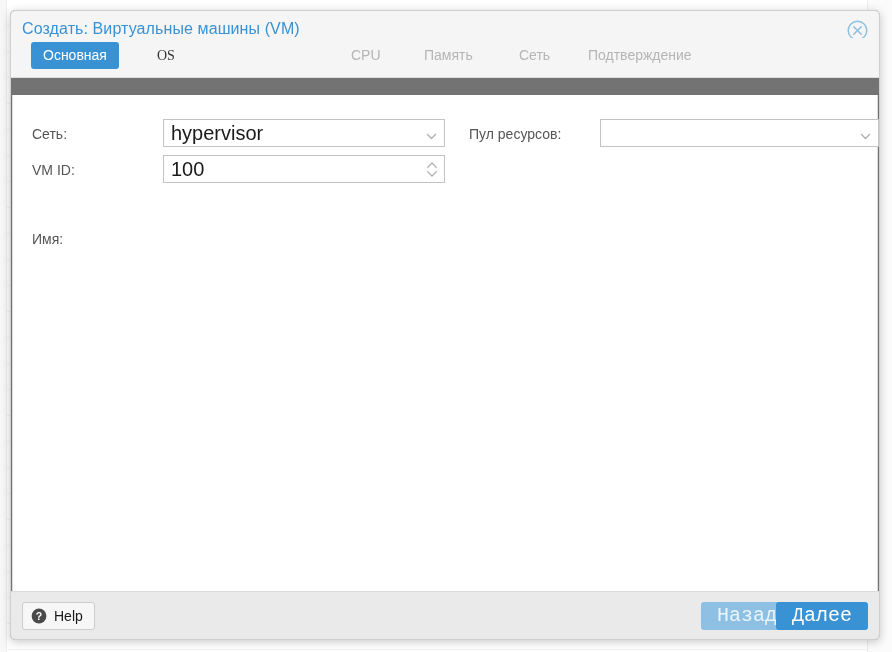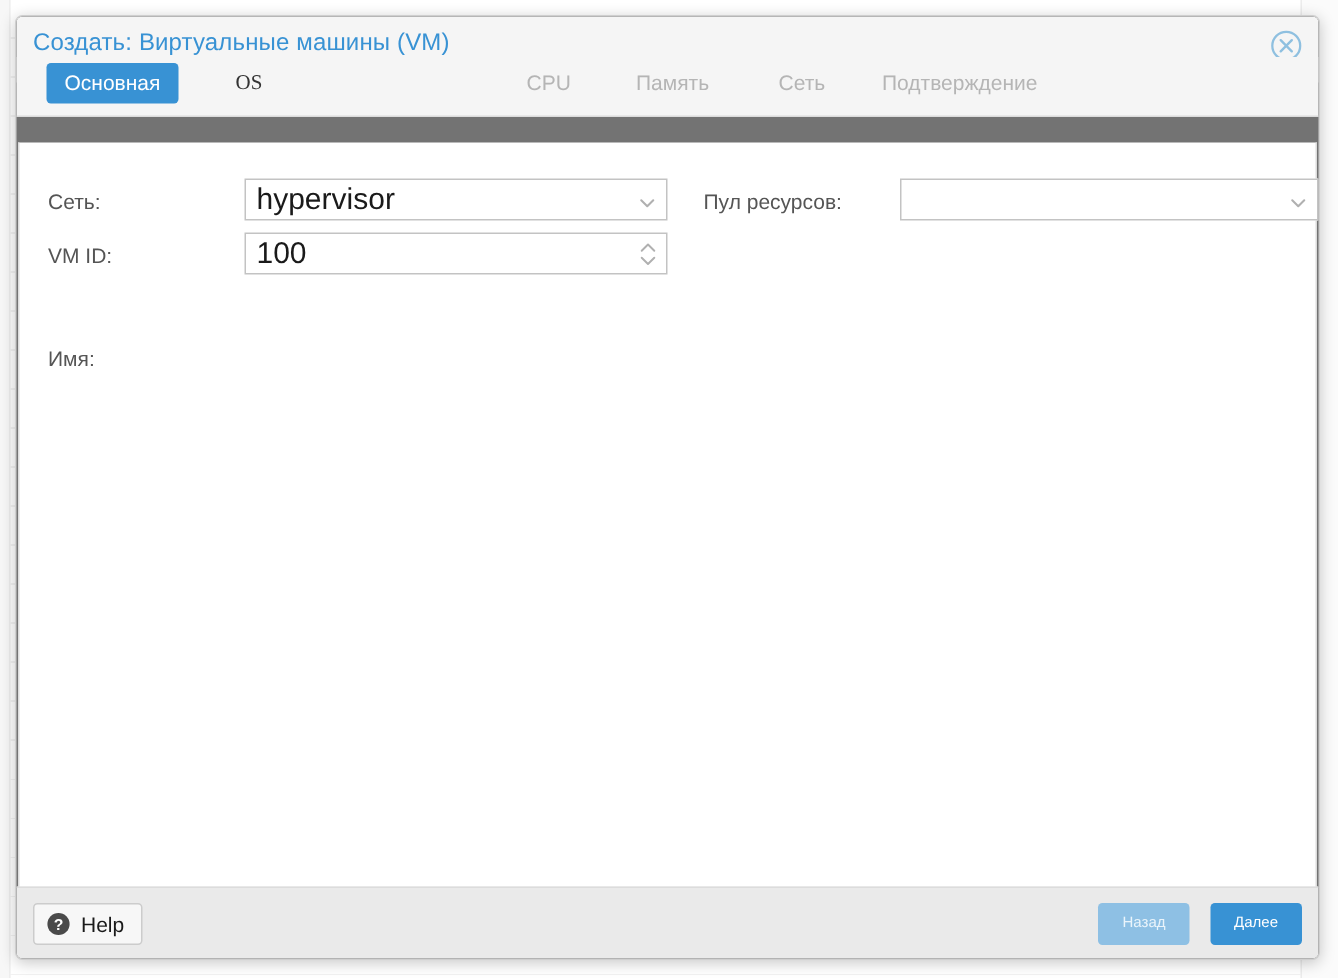--- a/index.html
+++ b/index.html
@@ -228,22 +228,22 @@
     flex: 0 0 16px;
   }
   .nav-btn {
     position: absolute;
     top: 10px;
     height: 28px;
     padding: 0 16px;
     line-height: 28px;
     border: none;
     border-radius: 3px;
-    font-size: 10px;
-    font-family: Liberation Sans, sans-serif;
+    font-size: 20px;
+    font-family: Liberation Mono, monospace;
     color: #ffffff;
     cursor: pointer;
     box-sizing: border-box;
     white-space: nowrap;
   }
   .nav-btn.back {
     right: 86px;
     background: #8ec0e4;
     color: #eaf4fb;
     cursor: default;

